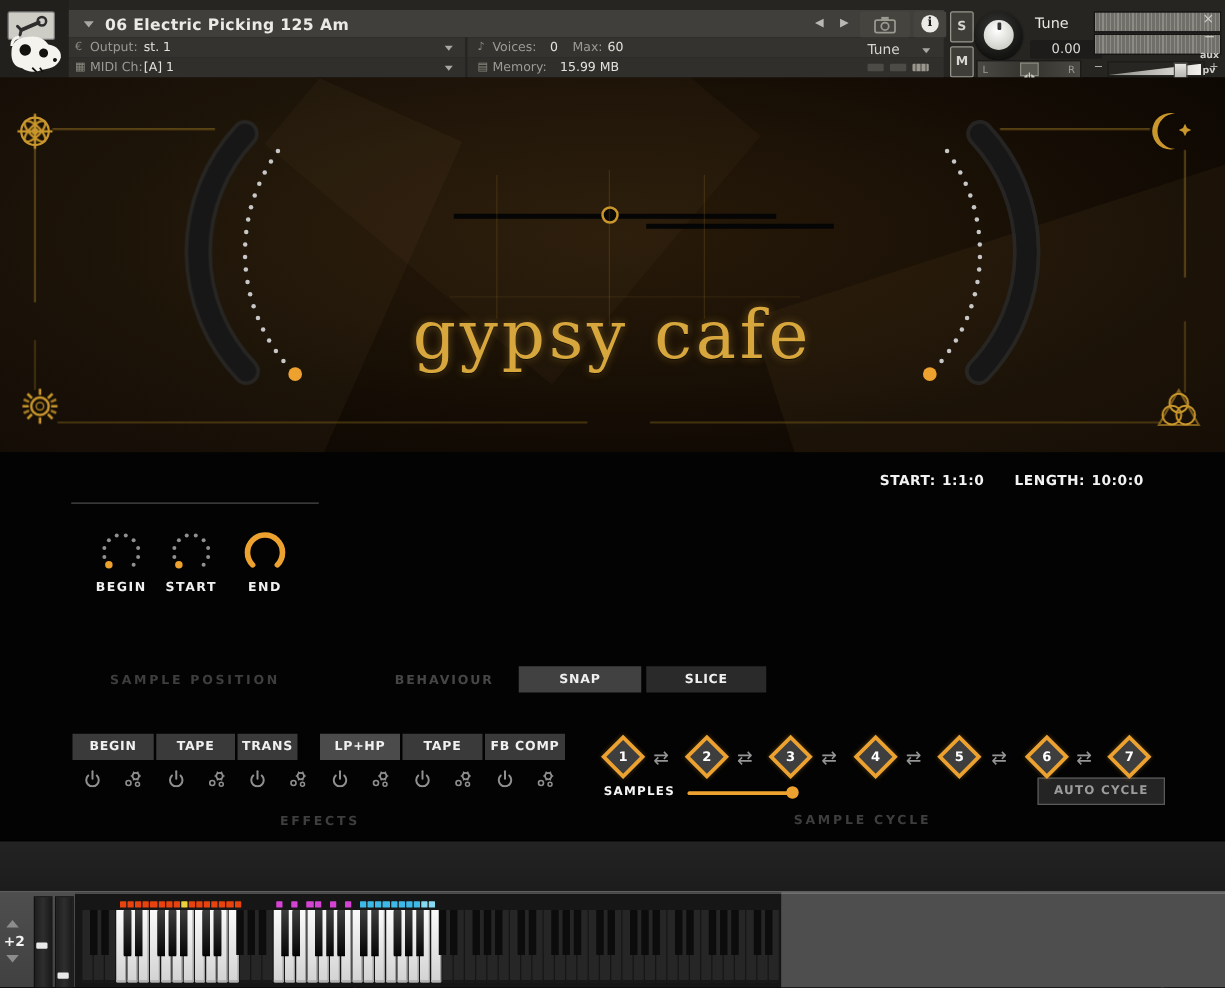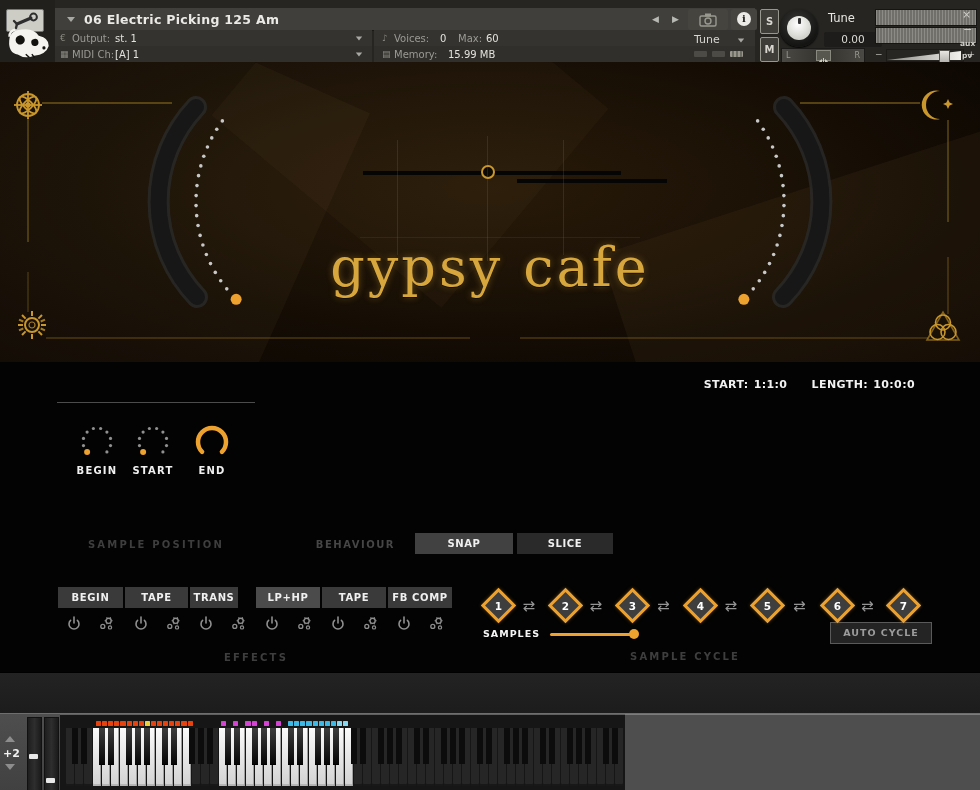--- a/index.html
+++ b/index.html
@@ -385,21 +385,21 @@
     <div class="abs btn" style="left:517px;top:171px;width:96px;height:21px;line-height:21px;background:#2a2a2a;">SLICE</div>
 
     <div id="fx-row"></div>
     <div class="abs seclbl" style="left:206px;top:290px;width:100px;text-align:center;">EFFECTS</div>
 
     <div id="cycle-row"></div>
     <div class="abs" style="left:483px;top:266px;color:#f5f5f5;font-size:9.5px;font-weight:bold;letter-spacing:1px;">SAMPLES</div>
     <div class="abs" style="left:550px;top:271px;width:88px;height:3px;background:#eda22f;border-radius:2px;"></div>
     <div class="abs" style="left:629px;top:267px;width:10px;height:10px;background:#eda22f;border-radius:50%;"></div>
     <div id="autocycle" class="abs" style="top:260px;">AUTO CYCLE</div>
-    <div class="abs seclbl" style="left:630px;top:289px;width:120px;text-align:left;">SAMPLE CYCLE</div>
+    <div class="abs seclbl" style="left:630px;top:289px;width:120px;text-align:center;">SAMPLE CYCLE</div>
   <div class="abs btn" style="left: 58px; top: 225px; width: 65px; height: 21px; line-height: 21px;">BEGIN</div>
       <svg width="14" height="14" viewBox="0 0 14 14" class="abs" style="left: 67px; top: 254px;">
         <path d="M3.6,4.4 A5 5 0 1 0 10.4,4.4" fill="none" stroke="#8f8f8f" stroke-width="1.6" stroke-linecap="round"></path>
         <line x1="7" y1="1" x2="7" y2="7" stroke="#8f8f8f" stroke-width="1.6" stroke-linecap="round"></line>
       </svg>
       <svg width="15" height="15" viewBox="0 0 15 15" class="abs" style="left: 99px; top: 254px;">
         <circle cx="9.6" cy="4.8" r="2.6" fill="none" stroke="#8f8f8f" stroke-width="1.4"></circle>
         <line x1="12.2" y1="4.8" x2="13.6" y2="4.8" stroke="#8f8f8f" stroke-width="1.1"></line>
         <line x1="10.9" y1="7.05166604983954" x2="11.6" y2="8.264101615137754" stroke="#8f8f8f" stroke-width="1.1"></line>
         <line x1="8.3" y1="7.0516660498395405" x2="7.6000000000000005" y2="8.264101615137754" stroke="#8f8f8f" stroke-width="1.1"></line>

